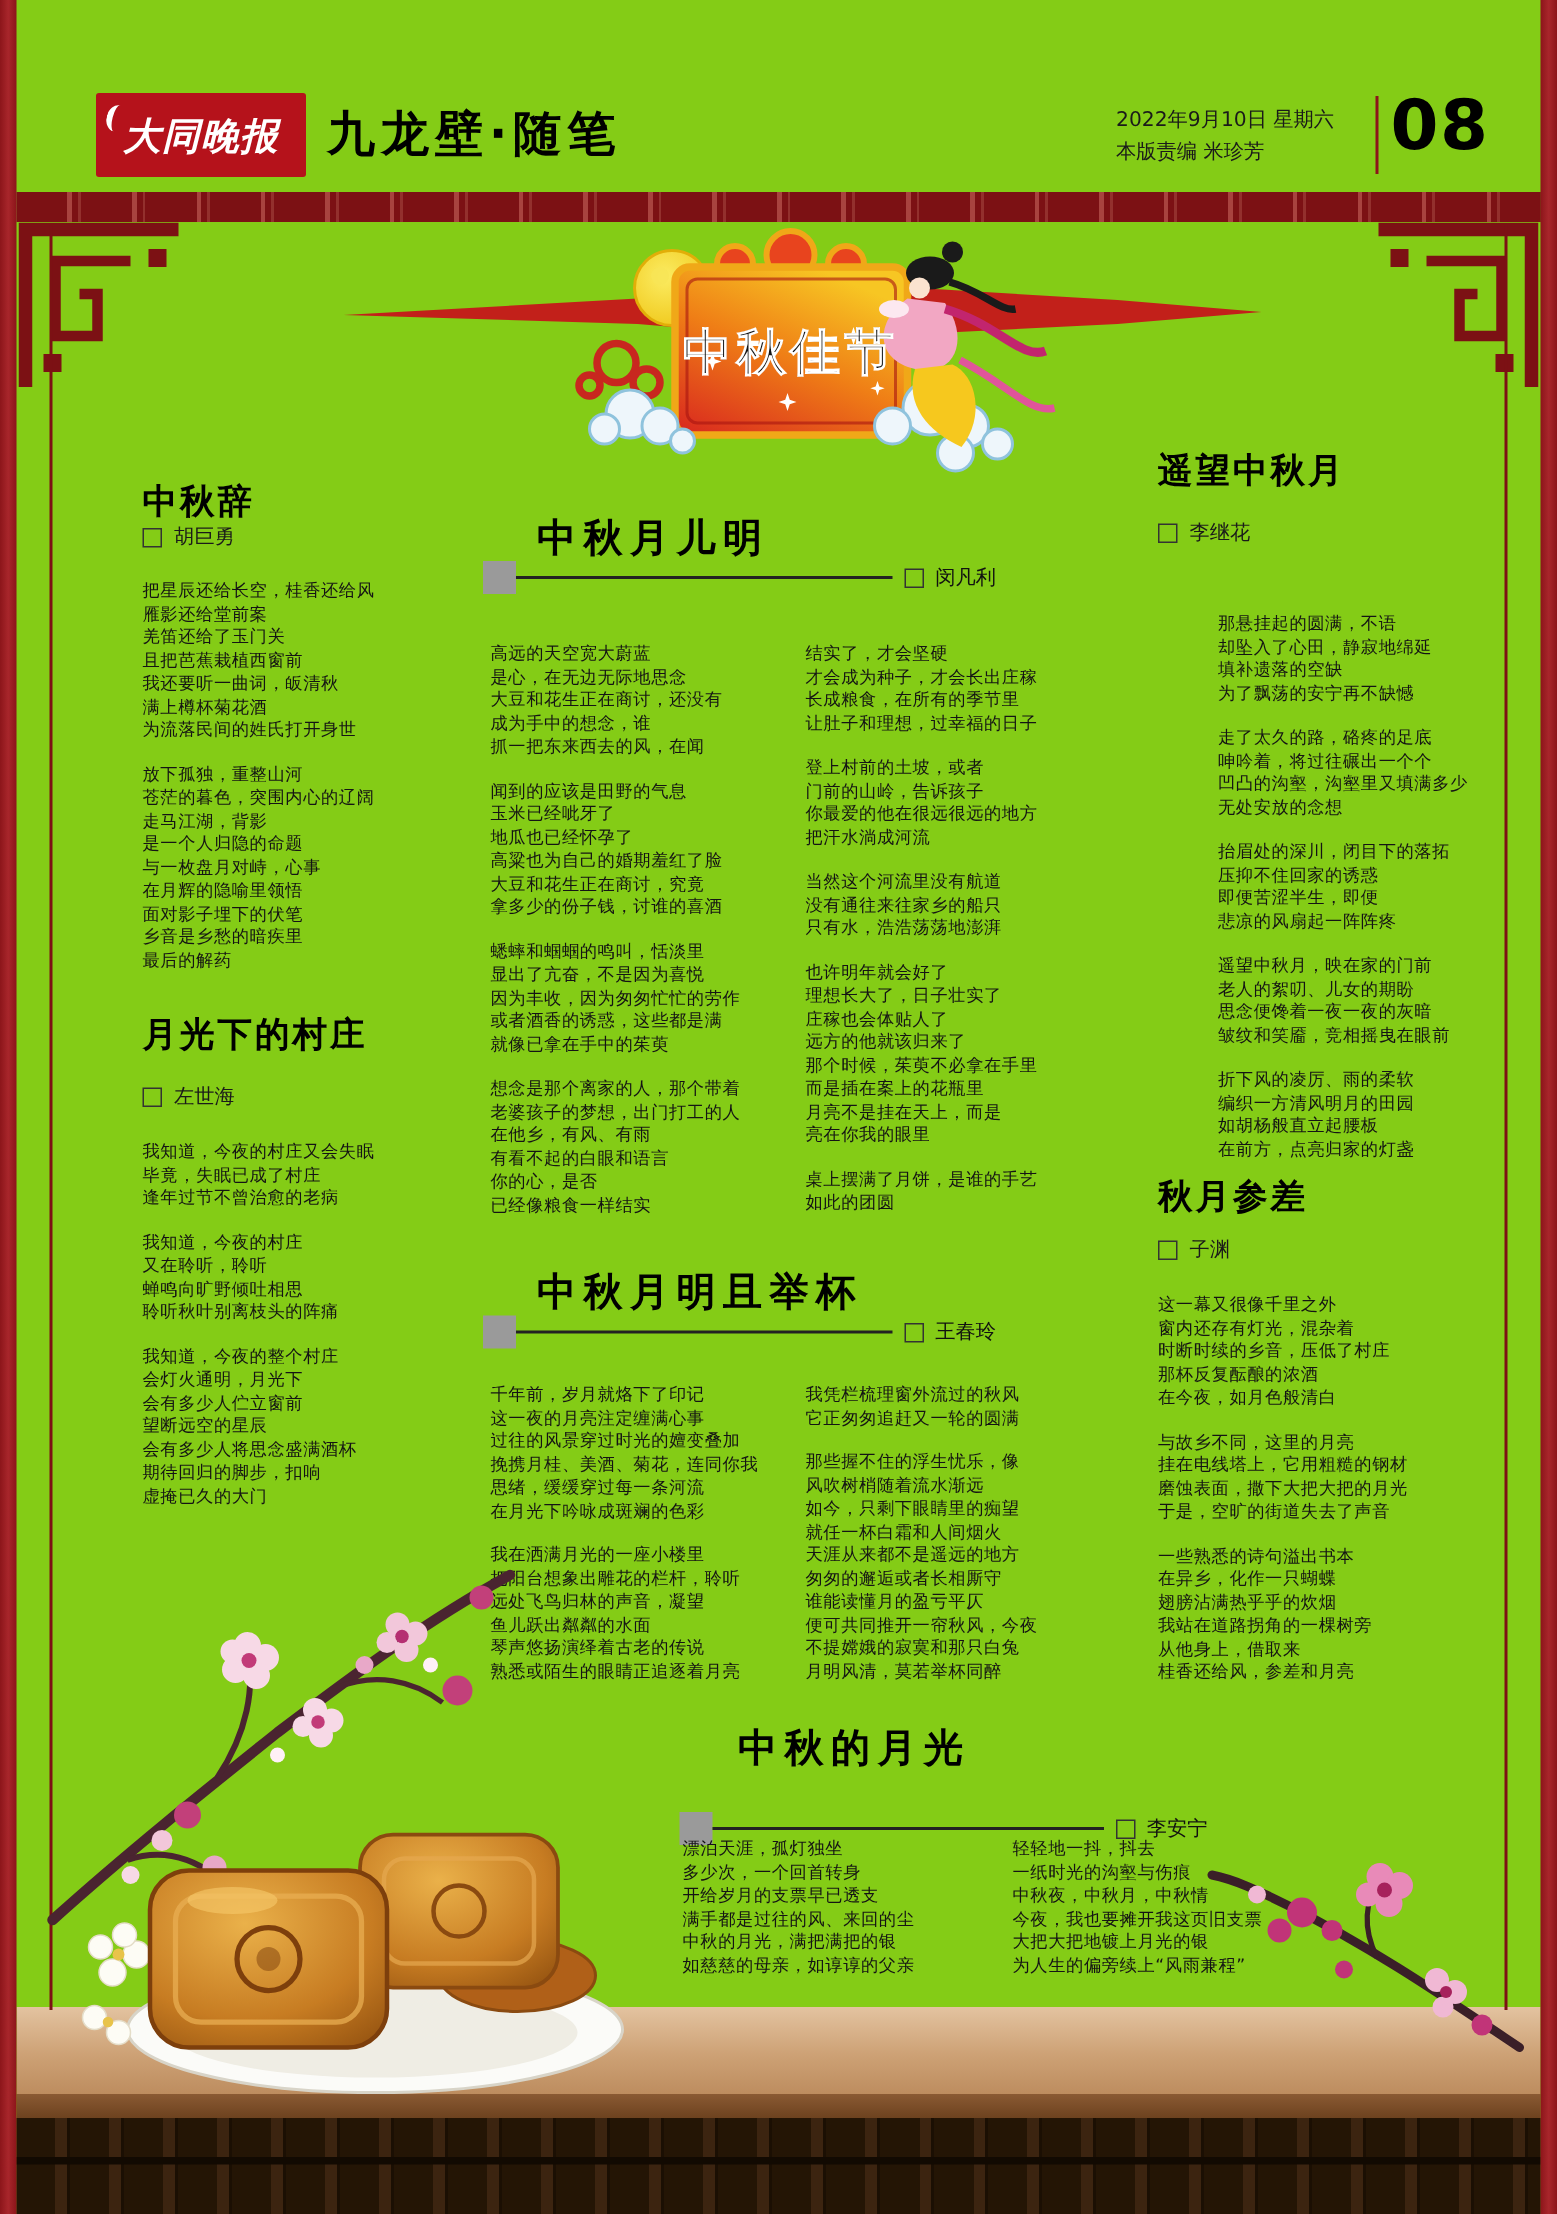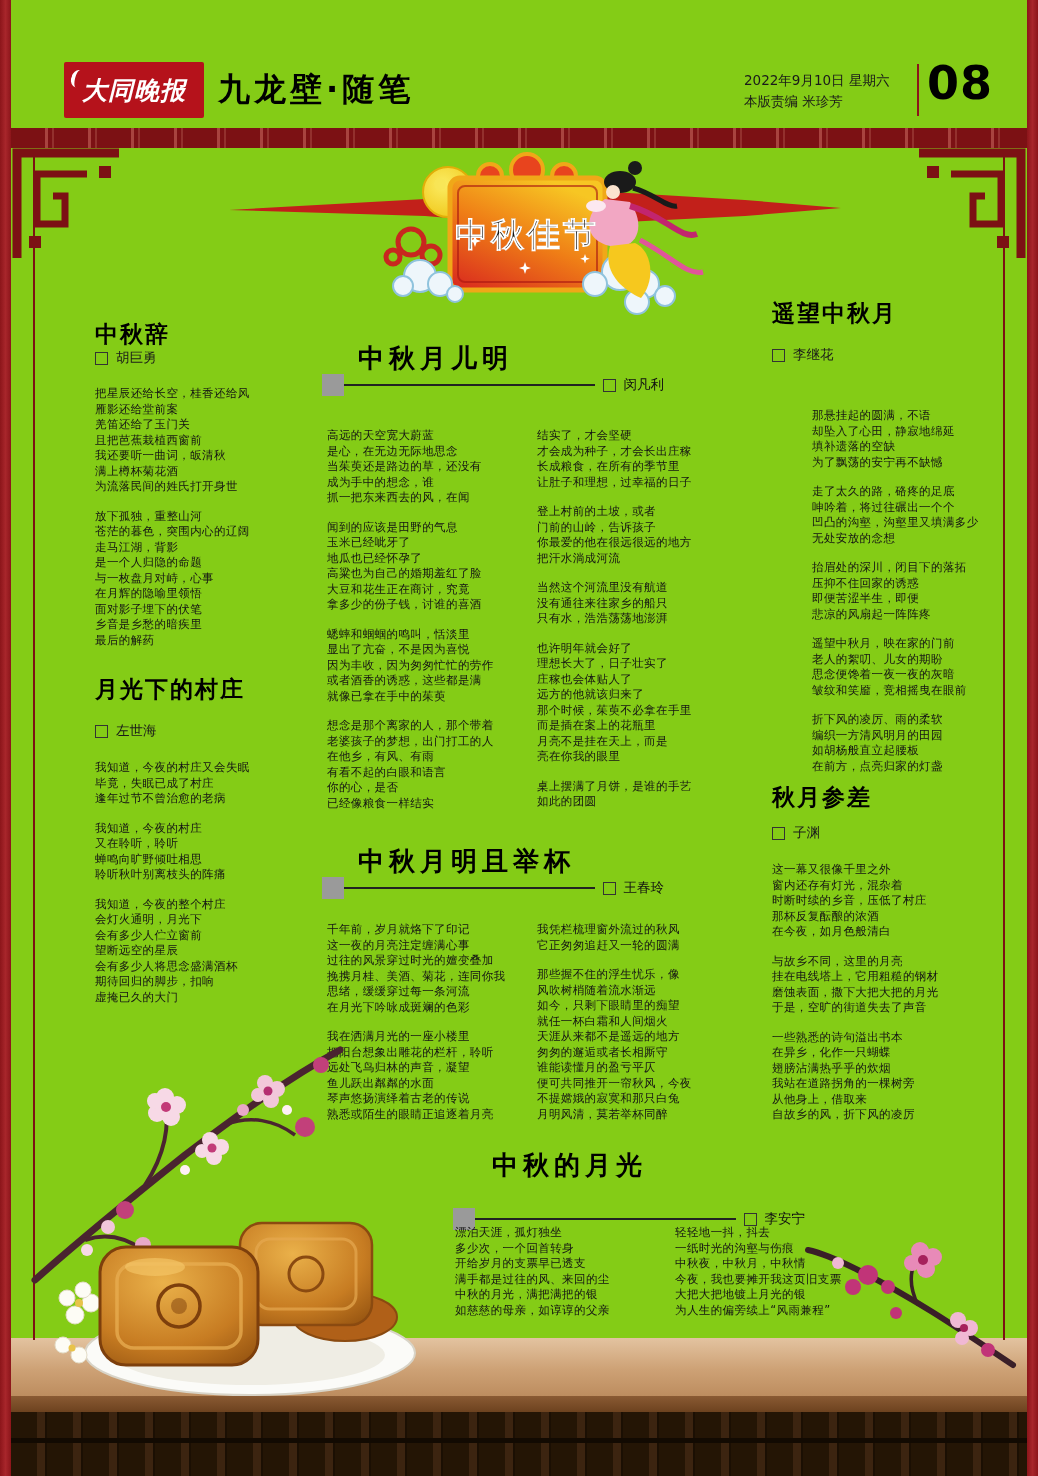--- a/index.html
+++ b/index.html
@@ -223,21 +223,21 @@
     <span class="lead-line"></span>
     <span class="lead-author">
       <span class="sq"></span>
       <span>闵凡利</span>
     </span>
   </div>
   <div class="poem" style="left:327px;top:428px;width:180px;">
       <div class="stanza">
         <div class="pline">高远的天空宽大蔚蓝</div>
         <div class="pline">是心，在无边无际地思念</div>
-        <div class="pline">当茱萸还是路边的草，还没有</div>
+        <div class="pline">大豆和花生正在商讨，还没有</div>
         <div class="pline">成为手中的想念，谁</div>
         <div class="pline">抓一把东来西去的风，在闻</div>
       </div>
       <div class="stanza">
         <div class="pline">闻到的应该是田野的气息</div>
         <div class="pline">玉米已经呲牙了</div>
         <div class="pline">地瓜也已经怀孕了</div>
         <div class="pline">高粱也为自己的婚期羞红了脸</div>
         <div class="pline">大豆和花生正在商讨，究竟</div>
         <div class="pline">拿多少的份子钱，讨谁的喜酒</div>
@@ -394,21 +394,21 @@
         <div class="pline">挂在电线塔上，它用粗糙的钢材</div>
         <div class="pline">磨蚀表面，撒下大把大把的月光</div>
         <div class="pline">于是，空旷的街道失去了声音</div>
       </div>
       <div class="stanza">
         <div class="pline">一些熟悉的诗句溢出书本</div>
         <div class="pline">在异乡，化作一只蝴蝶</div>
         <div class="pline">翅膀沾满热乎乎的炊烟</div>
         <div class="pline">我站在道路拐角的一棵树旁</div>
         <div class="pline">从他身上，借取来</div>
-        <div class="pline">自故乡的风，折下风的凌厉</div>
+        <div class="pline">桂香还给风，参差和月亮</div>
       </div>
     </div>
 
   <div class="ptitle t-mid" style="left:492px;top:1148px;">中秋的月光</div>
   <div class="lead-row" style="left:453px;top:1208px;width:352px;">
     <span class="lead-sq"></span>
     <span class="lead-line"></span>
     <span class="lead-author">
       <span class="sq"></span>
       <span>李安宁</span>

